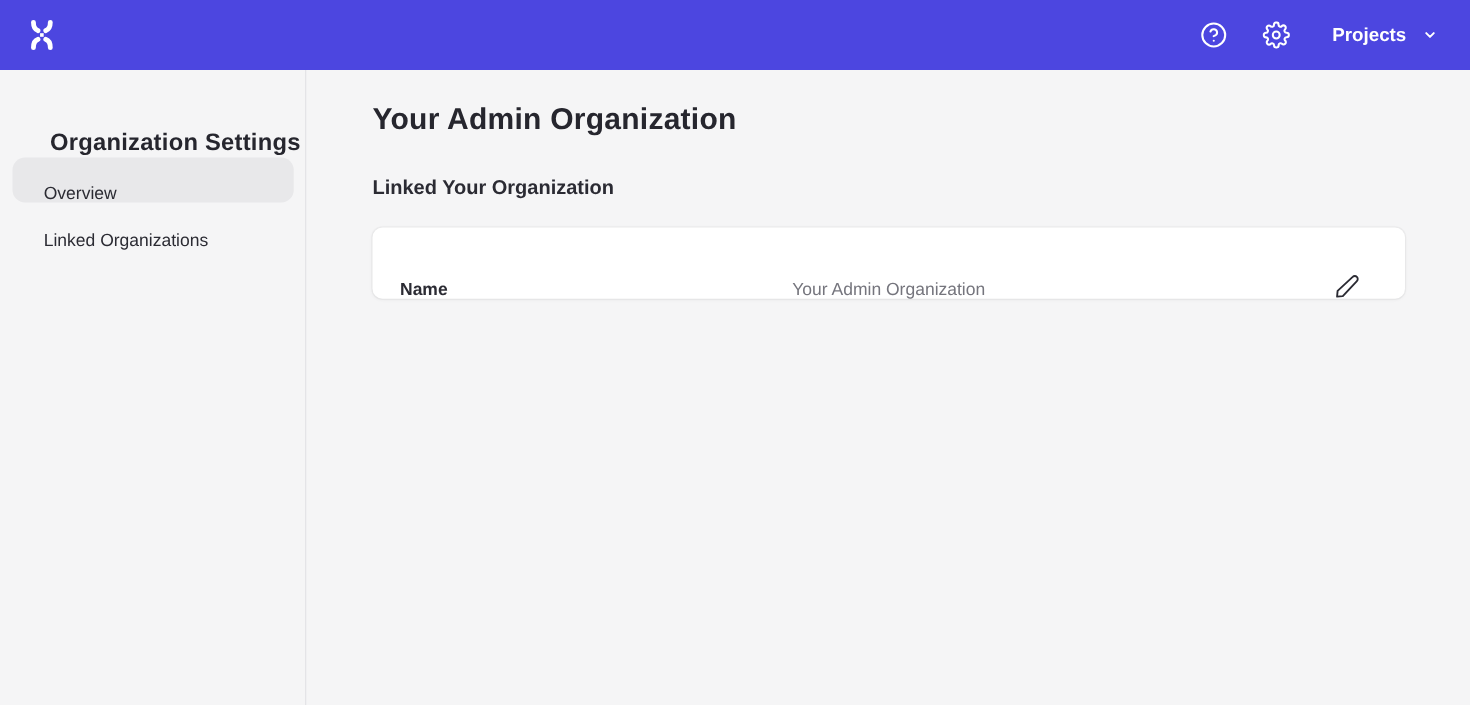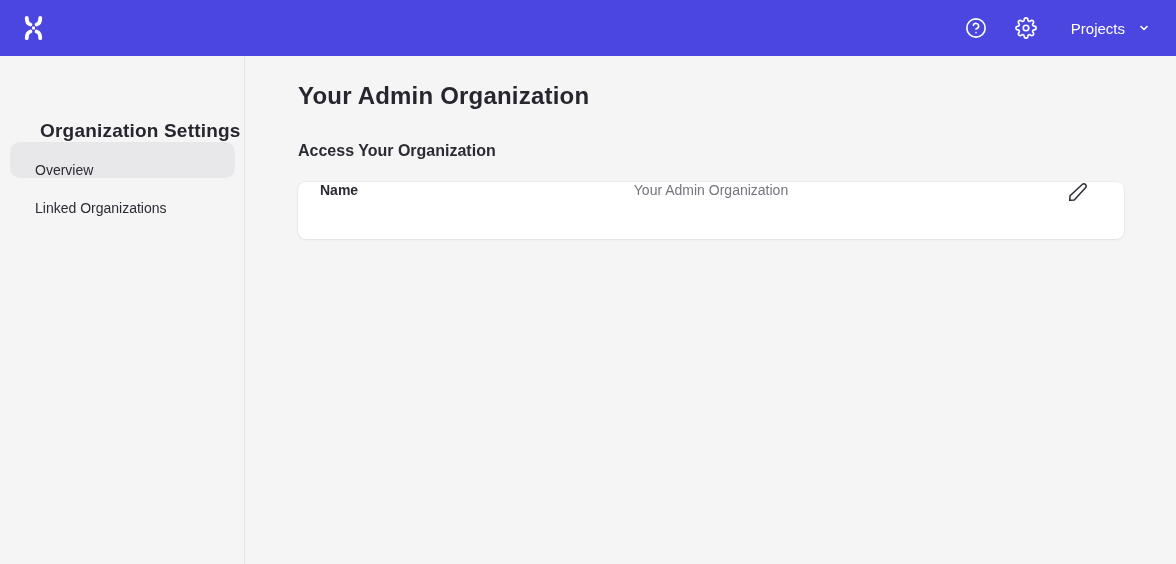--- a/index.html
+++ b/index.html
@@ -49,37 +49,37 @@
   .projects-btn {
     background: none;
     border: none;
     cursor: pointer;
     display: flex;
     align-items: center;
     gap: 13px;
     color: #FFFFFF;
     font-family: "Liberation Sans", sans-serif;
     font-size: 15px;
-    font-weight: normal;
+    font-weight: bold;
     padding: 0;
     margin-left: 6px;
   }
 
   
   .layout {
     display: flex;
     height: 508px;
   }
 
   
   .sidebar {
     width: 245px;
     flex: none;
     border-right: 1px solid #E4E4E7;
-    padding-top: 64px;
+    padding-top: 48px;
     background: #F5F5F6;
   }
   .sidebar-title {
     margin: 0 0 0 40px;
     font-size: 19px;
     font-weight: bold;
     color: #26262E;
     letter-spacing: 0.2px;
   }
   .group-label {
@@ -124,21 +124,21 @@
     color: #2B2B33;
   }
   .card {
     position: relative;
     margin-top: 22px;
     height: 57px;
     background: #FFFFFF;
     border-radius: 8px;
     box-shadow: 0 0 0 1px rgba(0,0,0,0.03), 0 1px 3px rgba(0,0,0,0.05);
     display: flex;
-    align-items: flex-start;
+    align-items: flex-end;
     padding: 0 22px;
   }
   .field-label {
     font-size: 14px;
     font-weight: bold;
     color: #2B2B33;
   }
   .field-value {
     position: absolute;
     left: 50%;
@@ -213,21 +213,21 @@
         <span>Overview</span>
       </div>
       <div class="nav-item">
         <span>Linked Organizations</span>
       </div>
     </nav>
   </aside>
 
   <main class="main">
     <h2 class="page-title">Your Admin Organization</h2>
-    <h3 class="section-title">Access Your Organization</h3>
+    <h3 class="section-title">Linked Your Organization</h3>
 
     <div class="card">
       <span class="field-label">Name</span>
       <span class="field-value">Your Admin Organization</span>
       <button class="edit-btn">
         <span style="display:flex;">
           <svg width="20" height="20" viewBox="0 0 24 24" fill="none" stroke="currentColor" stroke-width="1.8" stroke-linecap="round" stroke-linejoin="round">
             <path d="M17 3a2.828 2.828 0 1 1 4 4L7.5 21.5 2 22l.5-5.5L17 3z"></path>
           </svg>
         </span>

